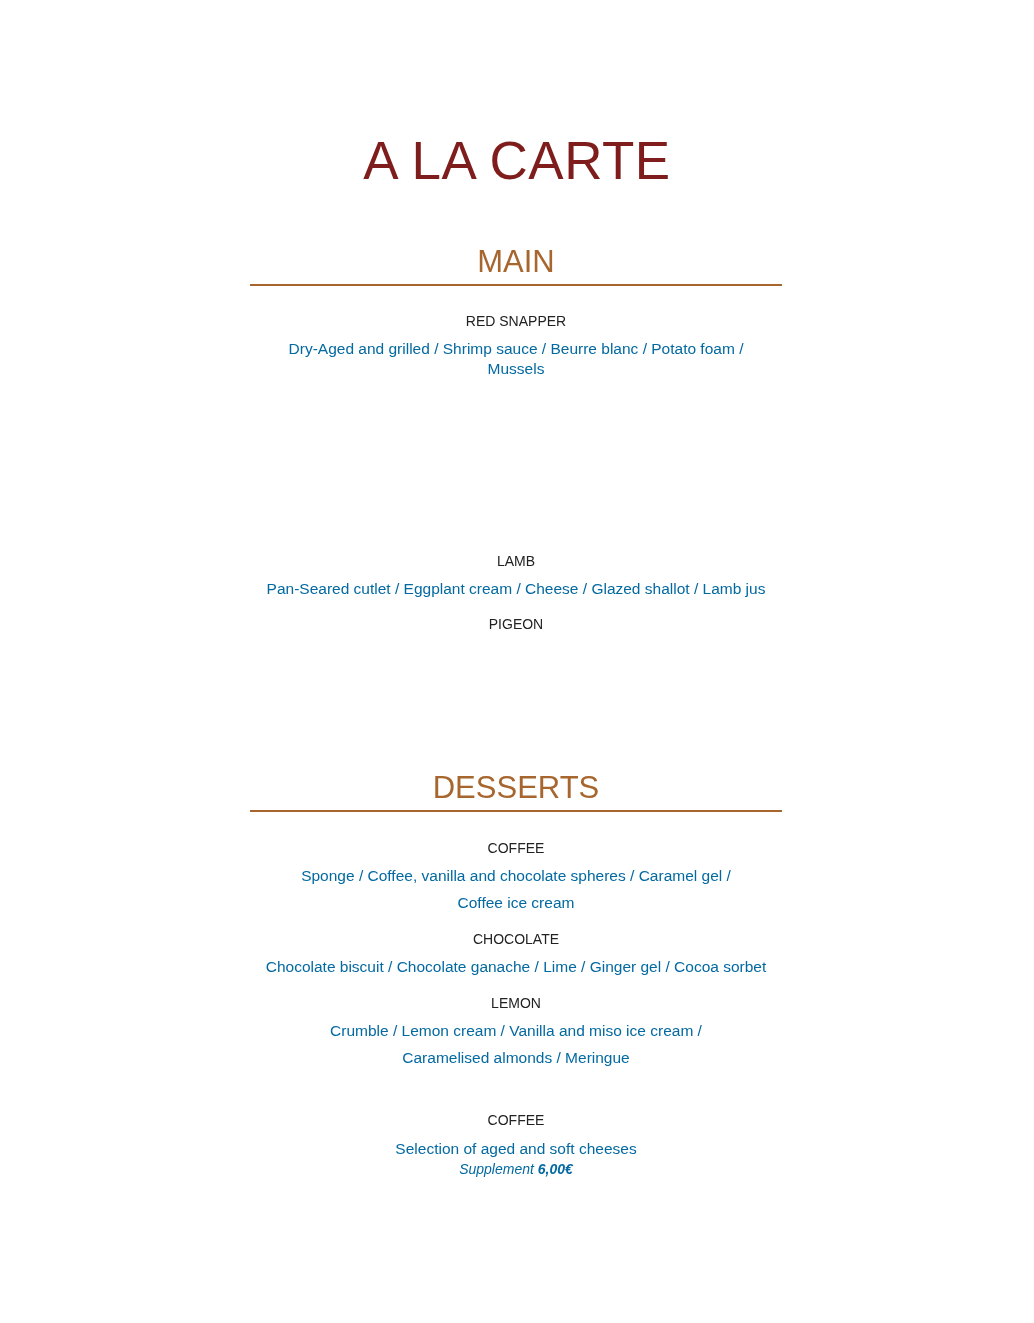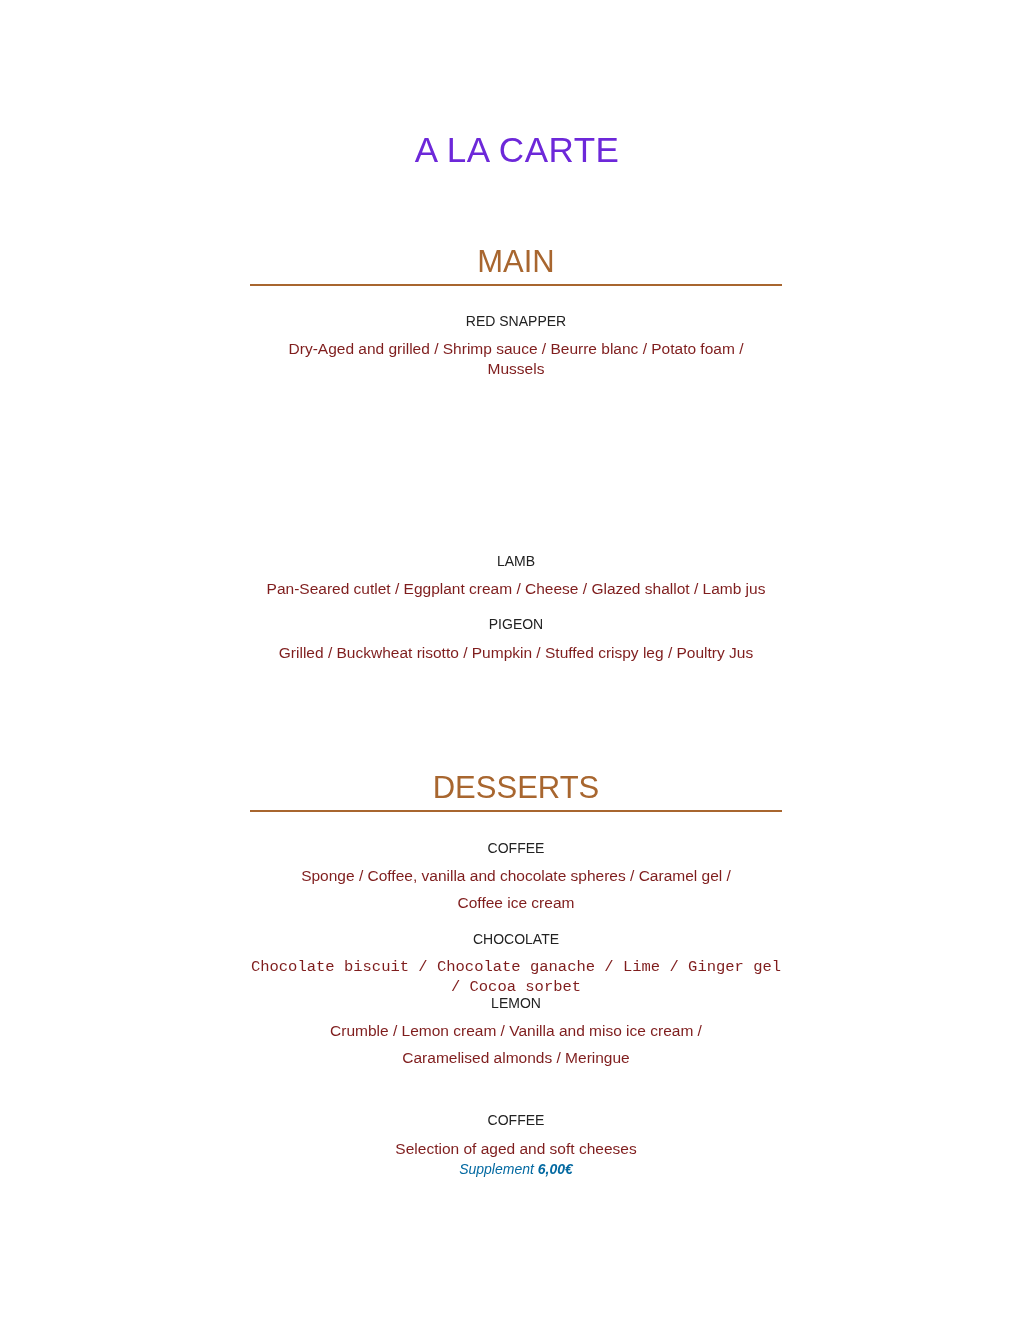--- a/index.html
+++ b/index.html
@@ -1,23 +1,23 @@
 <!DOCTYPE html>
 <html><head>
 <meta charset="utf-8">
 <style>
   html, body { margin: 0; padding: 0; background: #ffffff; }
   body { width: 1034px; height: 1323px; position: relative; font-family: "Liberation Sans", sans-serif; color: #222; }
   .page { position: absolute; left: 0; top: 0; width: 1034px; height: 1323px; }
-  .title { position: absolute; left: 0; right: 0; top: 130px; text-align: center; font-size: 35px; font-weight: 300; color: #6d28d9; letter-spacing: 0.5px; }
+  .title { position: absolute; left: 0; right: 0; top: 130px; text-align: center; font-size: 53px; font-weight: 300; color: #7f1d1d; letter-spacing: 0.5px; }
   .section { position: absolute; left: 250px; width: 532px; }
   .section-title { text-align: center; font-size: 31px; color: #a8662f; font-weight: 400; height: 36px; line-height: 36px; }
   .rule { height: 2px; background: #a8662f; margin-top: 4px; }
   .item-name { text-align: center; font-size: 14px; color: #222; margin: 0; line-height: 28px; }
-  .item-desc { text-align: center; font-size: 15.5px; color: #7f1d1d; font-weight: 300; margin: 0; }
+  .item-desc { text-align: center; font-size: 15.5px; color: #0369a1; font-weight: 300; margin: 0; }
   .supp { text-align: center; font-size: 14px; font-style: italic; color: #0369a1; margin: 0; line-height: 20px; }
   .supp b { font-weight: bold; }
 </style>
 </head>
 <body>
 
 <div class="page">
   <div class="title">A LA CARTE</div>
 
   <div class="section" style="top:244px;">
@@ -33,37 +33,36 @@
 
 
 
   <div class="section" style="top:547px;">
     <p class="item-name">LAMB</p>
     <p class="item-desc" style="line-height:20px;margin-top:4px;">Pan-Seared cutlet / Eggplant cream / Cheese / Glazed shallot / Lamb jus</p>
   </div>
 
   <div class="section" style="top:610px;">
     <p class="item-name">PIGEON</p>
-    <p class="item-desc" style="line-height:20px;margin-top:5px;">Grilled / Buckwheat risotto / Pumpkin / Stuffed crispy leg / Poultry Jus</p>
   </div>
 
   <div class="section" style="top:770px;">
     <div class="section-title">DESSERTS</div>
     <div class="rule"></div>
   </div>
 
   <div class="section" style="top:834px;">
     <p class="item-name">COFFEE</p>
     <p class="item-desc" style="line-height:27px;margin-top:0px;">Sponge / Coffee, vanilla and chocolate spheres / Caramel gel /</p>
     <p class="item-desc" style="line-height:27px;">Coffee ice cream</p>
   </div>
 
   <div class="section" style="top:925px;">
     <p class="item-name">CHOCOLATE</p>
-    <p class="item-desc" style="line-height:20px;margin-top:4px;font-family:Liberation Mono, monospace;">Chocolate biscuit / Chocolate ganache / Lime / Ginger gel / Cocoa sorbet</p>
+    <p class="item-desc" style="line-height:20px;margin-top:4px;">Chocolate biscuit / Chocolate ganache / Lime / Ginger gel / Cocoa sorbet</p>
   </div>
 
   <div class="section" style="top:989px;">
     <p class="item-name">LEMON</p>
     <p class="item-desc" style="line-height:27px;margin-top:0px;">Crumble / Lemon cream / Vanilla and miso ice cream /</p>
     <p class="item-desc" style="line-height:27px;">Caramelised almonds / Meringue</p>
   </div>
 
   <div class="section" style="top:1106px;">
     <p class="item-name">COFFEE</p>

